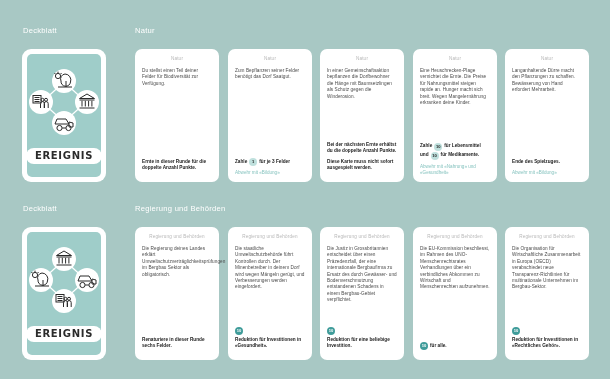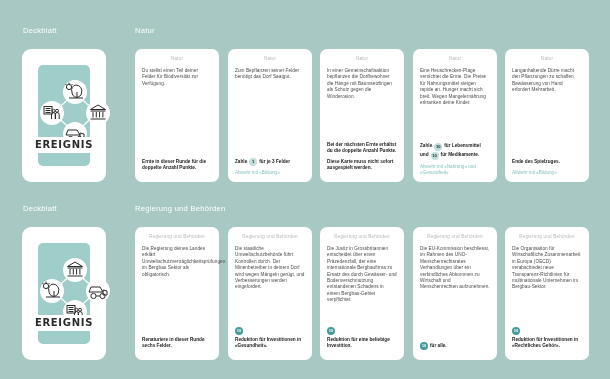--- a/index.html
+++ b/index.html
@@ -18,21 +18,21 @@
   .section-head{
     position:absolute;font-size:7.6px;color:#ffffff;
     letter-spacing:.25px;font-weight:400;white-space:nowrap;
   }
   .head-cover{left:23px;top:18px;text-align:right;}
   .head-cat{left:135px;top:18px;}
 
   
   .cover-card{
     position:absolute;left:22px;top:41px;width:84px;height:133px;
-    background:#ffffff;border-radius:9px;box-sizing:border-box;padding:16px;
+    background:#ffffff;border-radius:9px;box-sizing:border-box;padding:5px;
   }
   .cover-inner{
     width:100%;height:100%;background:#9fcdc9;border-radius:5px;
     position:relative;box-sizing:border-box;
   }
   .diagram{position:absolute;left:0;top:6px;width:100%;height:84px;}
   .cover-title{
     position:absolute;left:50%;transform:translateX(-50%);
     bottom:13px;background:#ffffff;border-radius:11px;
     padding:3px 9px 3px 9px;

